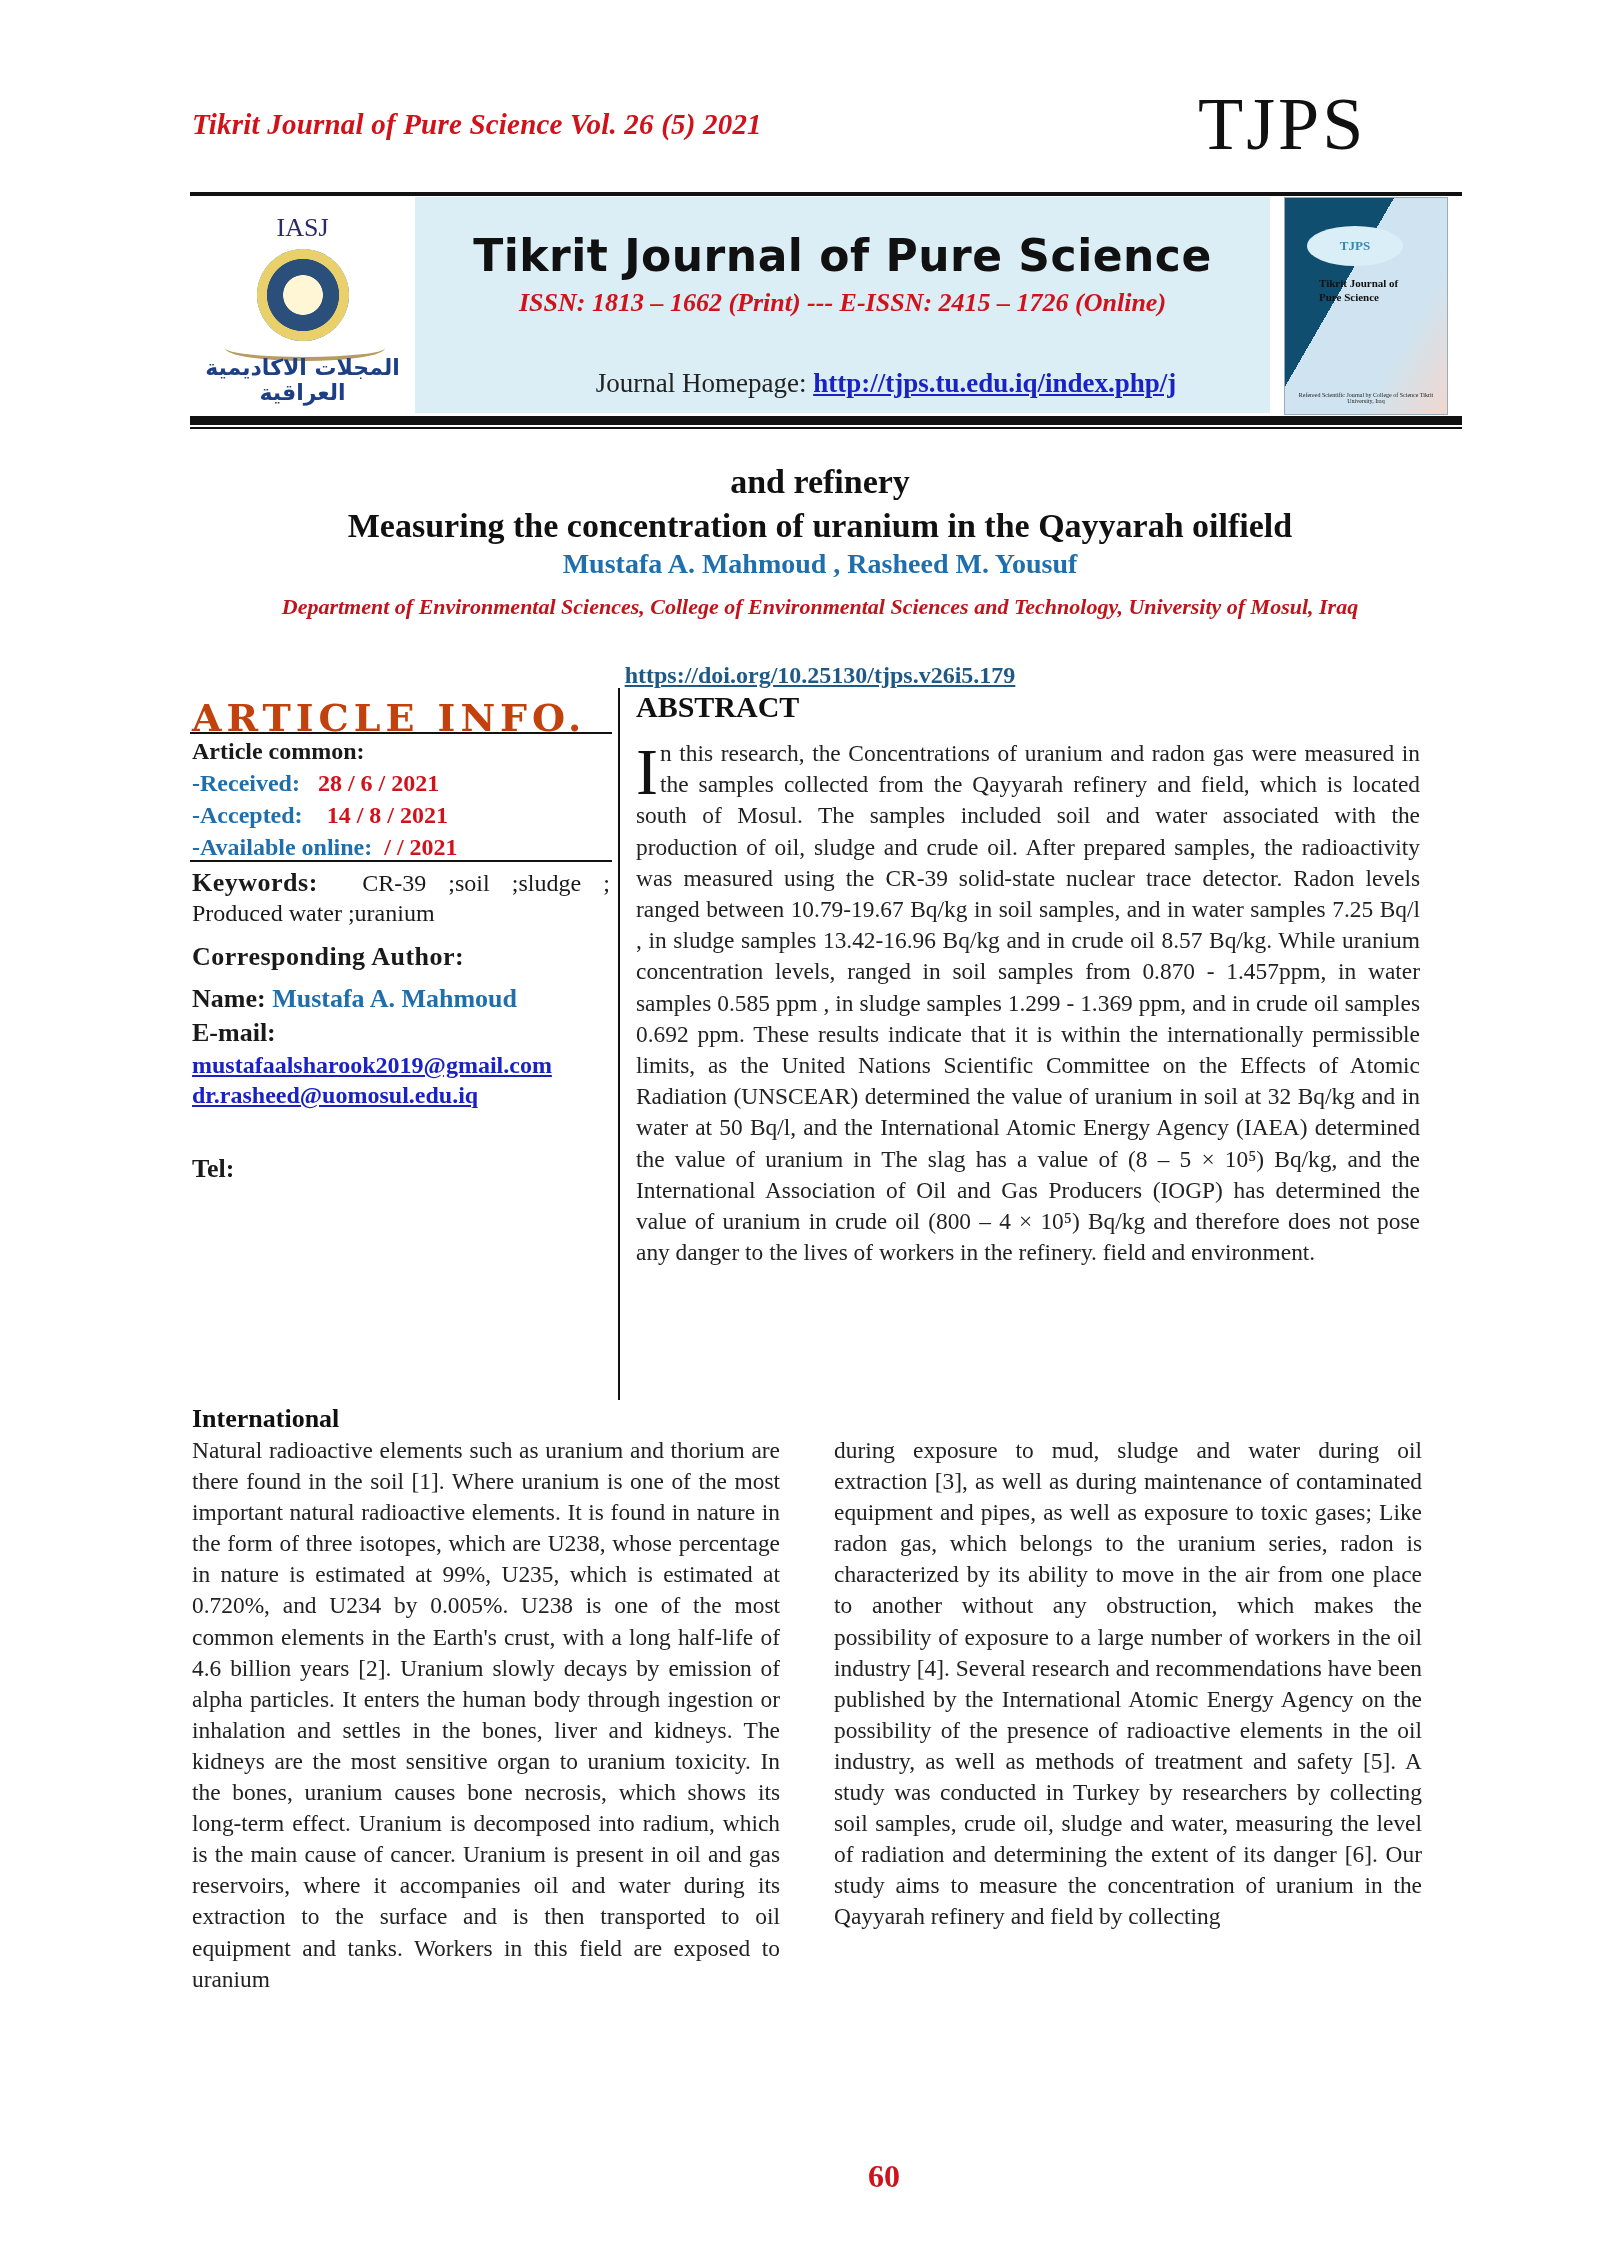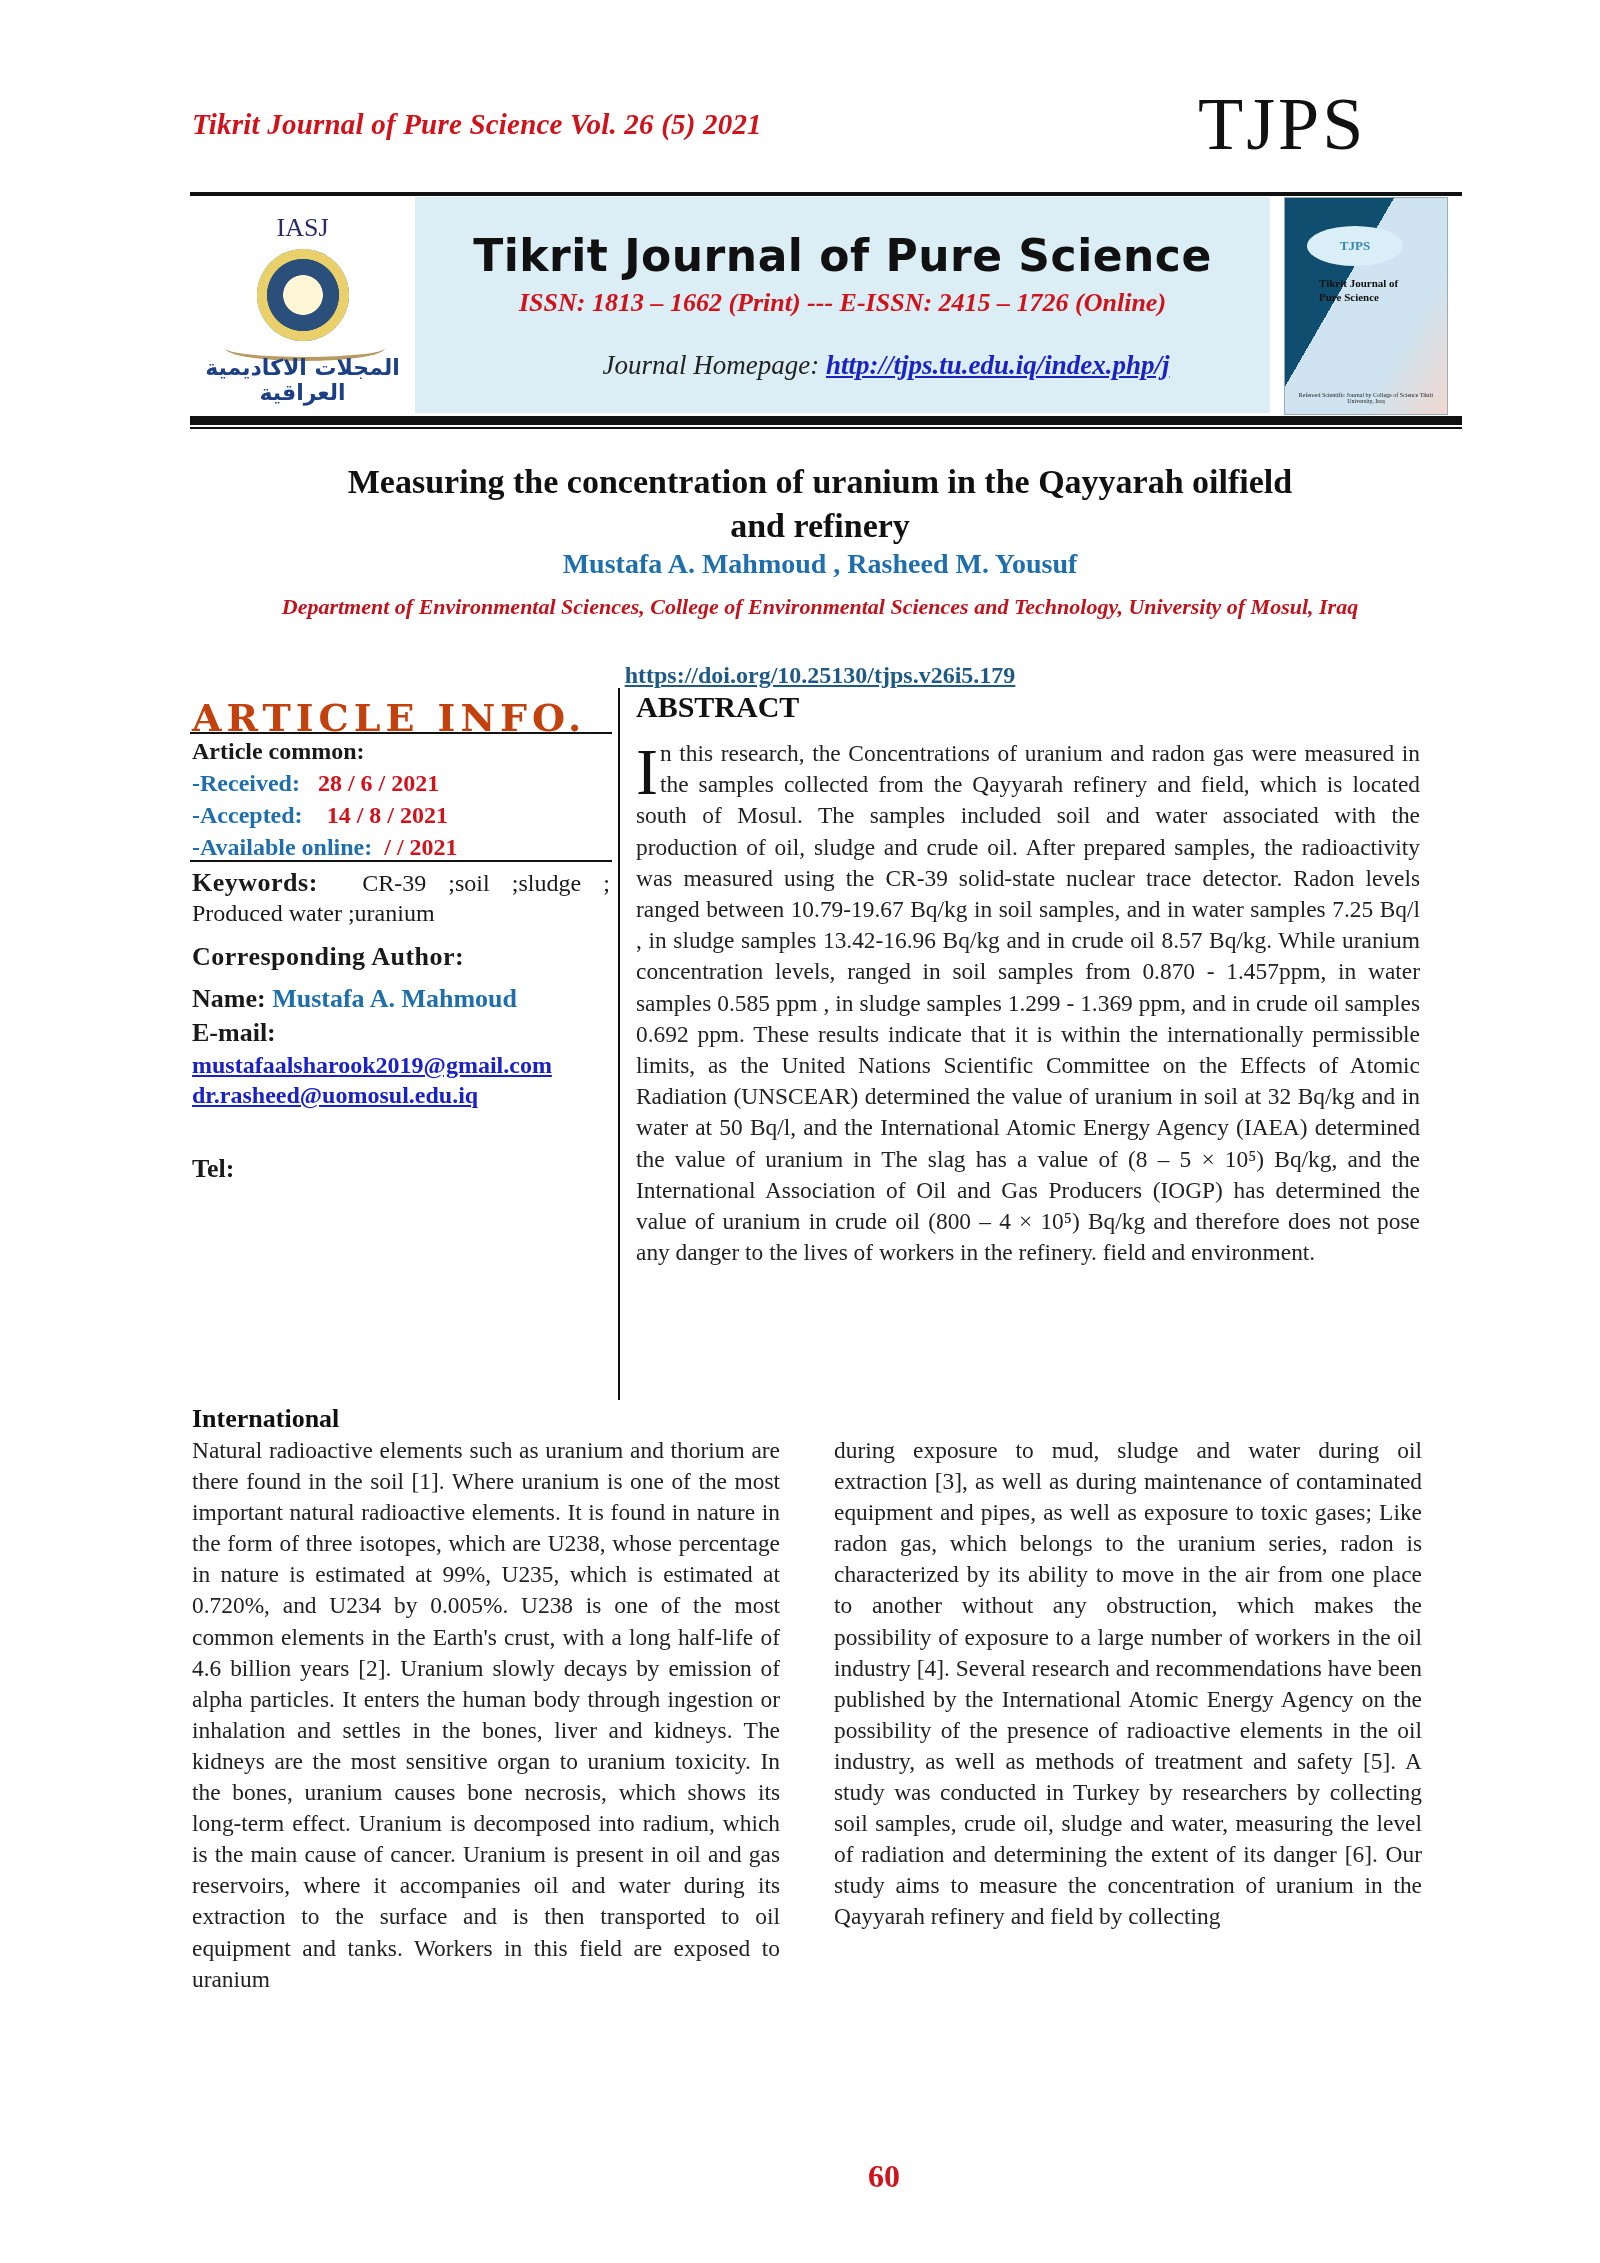--- a/index.html
+++ b/index.html
@@ -12,21 +12,21 @@
   .rule-top { left: 190px; top: 192px; width: 1272px; height: 4px; background: #111; }
   .banner { left: 415px; top: 197px; width: 855px; height: 216px; background: #dbeef5; }
   .logo-left { left: 195px; top: 205px; width: 215px; height: 200px; }
   .logo-left .iasj { position: absolute; left: 0; width: 100%; top: 8px; text-align: center; font-size: 26px; color: #2b2b6a; }
   .logo-left .seal { position: absolute; left: 62px; top: 44px; width: 92px; height: 92px; border-radius: 50%; background: radial-gradient(circle, #fff6d6 0 30%, #2a4f7a 31% 55%, #e9d06a 56% 70%, #3a6a3a 71% 100%); }
   .logo-left .book { position: absolute; left: 30px; top: 130px; width: 160px; height: 22px; border-bottom: 4px solid #b79b63; border-radius: 0 0 50% 50%; }
   .logo-left .arabic { position: absolute; left: 0; width: 100%; top: 150px; text-align: center; font-size: 22px; font-weight: bold; color: #1d3f86; direction: rtl; font-family: "DejaVu Sans", sans-serif; }
 
   .banner-title { left: 415px; top: 230px; width: 855px; text-align: center; font-size: 44px; font-weight: bold; color: #111; font-family: "DejaVu Sans", sans-serif; letter-spacing: 0.5px; }
   .issn { left: 415px; top: 288px; width: 855px; text-align: center; font-size: 26px; font-style: italic; font-weight: bold; color: #d0121b; }
-  .homepage { left: 415px; top: 350px; width: 942px; text-align: center; font-size: 27px; color: #222; font-style: italic; }
+  .homepage { left: 415px; top: 368px; width: 942px; text-align: center; font-size: 27px; color: #222; }
   .homepage a { color: #1a22c4; text-decoration: underline; font-weight: bold; }
 
   .cover { left: 1284px; top: 197px; width: 162px; height: 216px; background: linear-gradient(120deg, #0f4e6e 0 38%, #cfe4f0 38% 70%, #f1d7cf 100%); border: 1px solid #9ab; }
   .cover .oval { position: absolute; left: 22px; top: 28px; width: 96px; height: 40px; border-radius: 50%; background: #d9eef7; text-align: center; line-height: 40px; color: #3a86b0; font-weight: bold; font-size: 13px; }
   .cover .ctitle { position: absolute; left: 34px; top: 78px; font-size: 11px; font-weight: bold; color: #111; line-height: 14px; }
   .cover .cfoot { position: absolute; left: 8px; bottom: 10px; width: 146px; font-size: 6px; color: #222; text-align: center; }
 
   .rule-bot1 { left: 190px; top: 416px; width: 1272px; height: 9px; background: #111; }
   .rule-bot2 { left: 190px; top: 427px; width: 1272px; height: 2px; background: #111; }
 
@@ -87,22 +87,22 @@
   <div class="ctitle">
     <div>Tikrit Journal of</div>
     <div>Pure Science</div>
   </div>
   <div class="cfoot">Refereed Scientific Journal by College of Science Tikrit University, Iraq</div>
 </div>
 <div class="abs rule-bot1"></div>
 <div class="abs rule-bot2"></div>
 
 <div class="abs title">
+  <div>and refinery</div>
   <div>Measuring the concentration of uranium in the Qayyarah oilfield</div>
-  <div>and refinery</div>
 </div>
 <div class="abs authors">Mustafa A. Mahmoud , Rasheed M. Yousuf</div>
 <div class="abs affil">Department of Environmental Sciences, College of Environmental Sciences and Technology, University of Mosul,  Iraq</div>
 <div class="abs doi"><a>https://doi.org/10.25130/tjps.v26i5.179</a></div>
 
 <div class="abs ai-head">ARTICLE INFO.</div>
 <div class="abs ai-rule1"></div>
 <div class="abs ai-block" style="top:735px">Article common:</div>
 <div class="abs ai-block" style="top:767px">
   <span class="blue">-Received:</span>&nbsp;&nbsp;&nbsp;<span class="red">28 / 6  / 2021</span>

